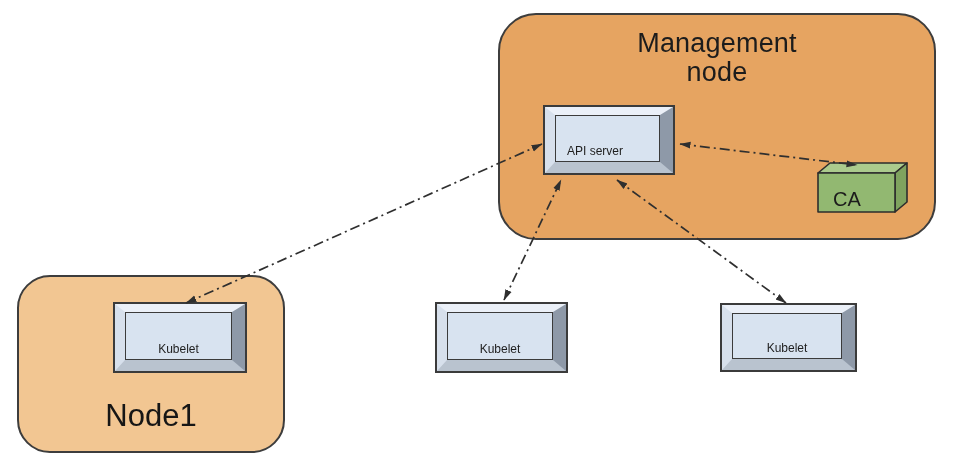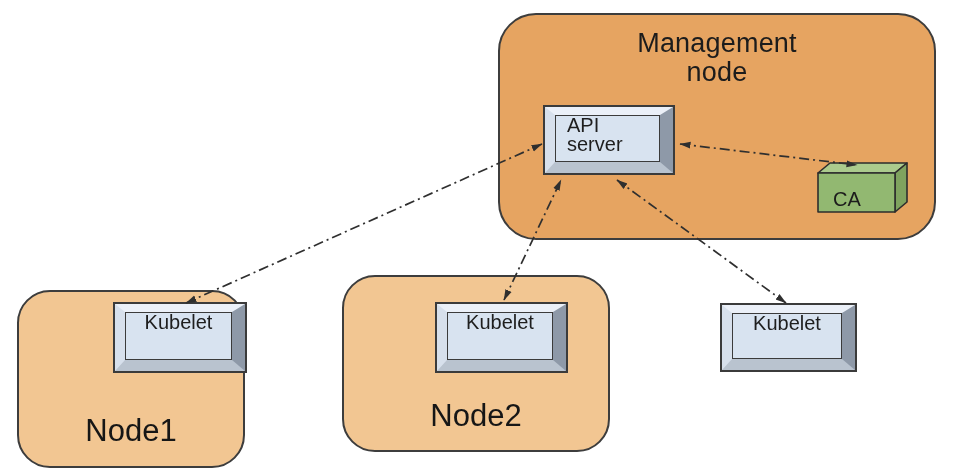--- a/index.html
+++ b/index.html
@@ -17,21 +17,21 @@
   }
   
   .group{
     position:absolute;border:2px solid #3d3d3d;box-sizing:border-box;
   }
   .group.mgmt{
     left:498px;top:13px;width:438px;height:227px;border-radius:38px;
     background:var(--mgmt-fill);
   }
   .group.worker{border-radius:33px;background:var(--node-fill);}
-  .group.n1{left:17px;top:290px;width:228px;height:178px;}
+  .group.n1{left:17px;top:275px;width:268px;height:178px;}
   .group.n2{left:342px;top:275px;width:268px;height:177px;}
   .group.n3{left:668px;top:275px;width:270px;height:177px;}
   .mgmt-title{
     position:absolute;left:50%;top:14px;transform:translateX(-50%);
     width:180px;text-align:center;
     font-size:27px;line-height:29px;color:#1c1c1c;letter-spacing:.2px;
   }
   .node-title{
     position:absolute;left:0;right:0;top:123px;text-align:center;
     font-size:31px;line-height:32px;color:#161616;
@@ -40,22 +40,22 @@
   .chip{position:absolute;border:2px solid #3b3b3b;box-sizing:border-box;background:#9aa5b2;}
   .chip .bevel{
     position:absolute;inset:0;box-sizing:border-box;
     border-style:solid;border-width:8px 13px 11px 10px;
     border-top-color:#ebf0f8;border-left-color:#d7e0ec;
     border-right-color:#8e99a8;border-bottom-color:#b9c3cf;
   }
   .chip .face{
     position:absolute;inset:0;background:var(--chip-face);
     border:1px solid #3b3b3b;box-sizing:border-box;
-    display:flex;align-items:flex-start;justify-content:center;
-    font-size:20px;line-height:19px;color:#1e1e1e;
+    display:flex;align-items:flex-end;justify-content:center;
+    font-size:12px;line-height:19px;color:#1e1e1e;
   }
   .chip.api{left:543px;top:105px;width:132px;height:70px;}
   .chip.api .face{justify-content:flex-start;padding-left:11px;}
   .chip.api .face span{display:inline-block;width:62px;text-align:left;}
   .chip.k1{left:113px;top:302px;width:134px;height:71px;}
   .chip.k2{left:435px;top:302px;width:133px;height:71px;}
   .chip.k3{left:720px;top:303px;width:137px;height:69px;}
   
   svg.overlay{position:absolute;left:0;top:0;width:958px;height:468px;pointer-events:none;}
   .link{
@@ -71,23 +71,20 @@
 <body>
 
 <div class="canvas">
 
   <div class="group mgmt">
     <div class="mgmt-title">Management node</div>
   </div>
 
   <div class="group worker n1">
     <div class="node-title">Node1</div>
-  </div>
-  <div class="group worker n2">
-    <div class="node-title">Node2</div>
   </div>
 
   <div class="chip api">
     <div class="bevel">
       <div class="face">
         <span>API server</span>
       </div>
     </div>
   </div>
 

